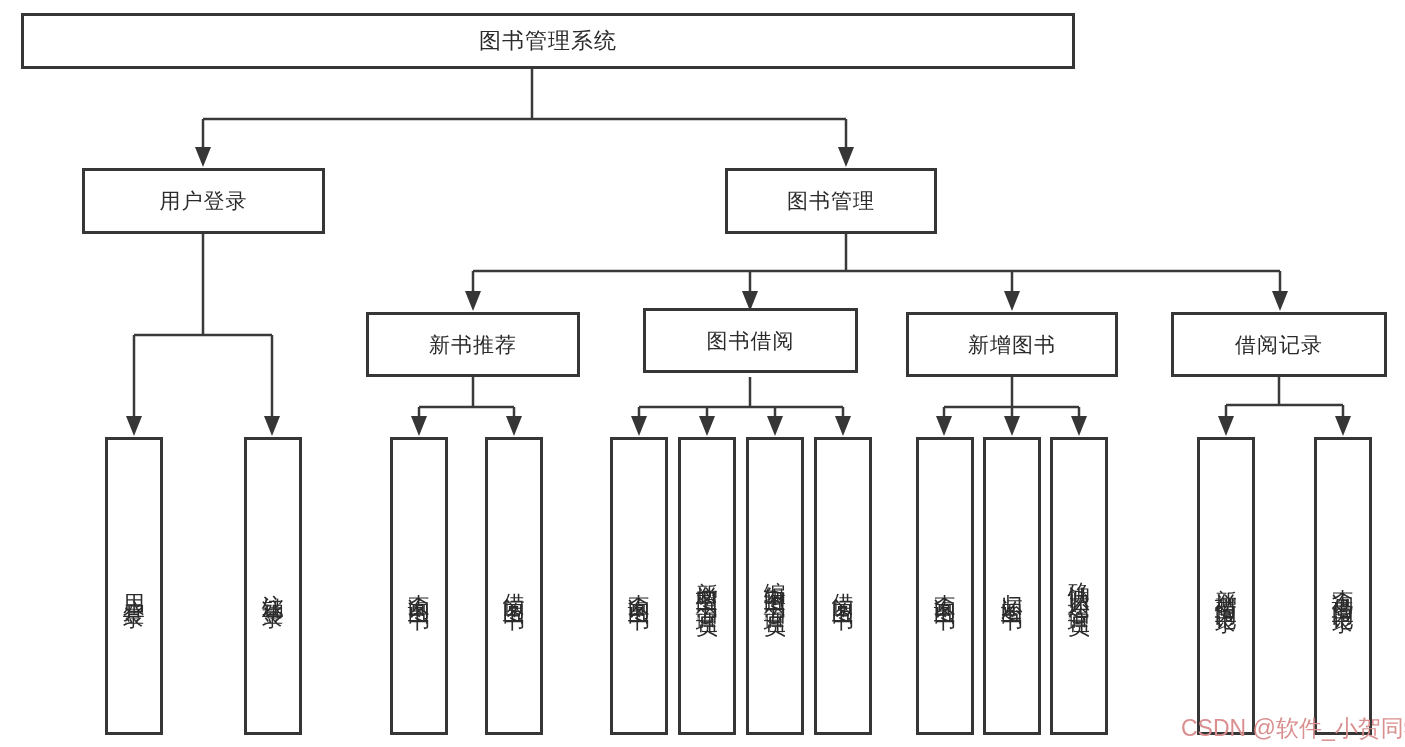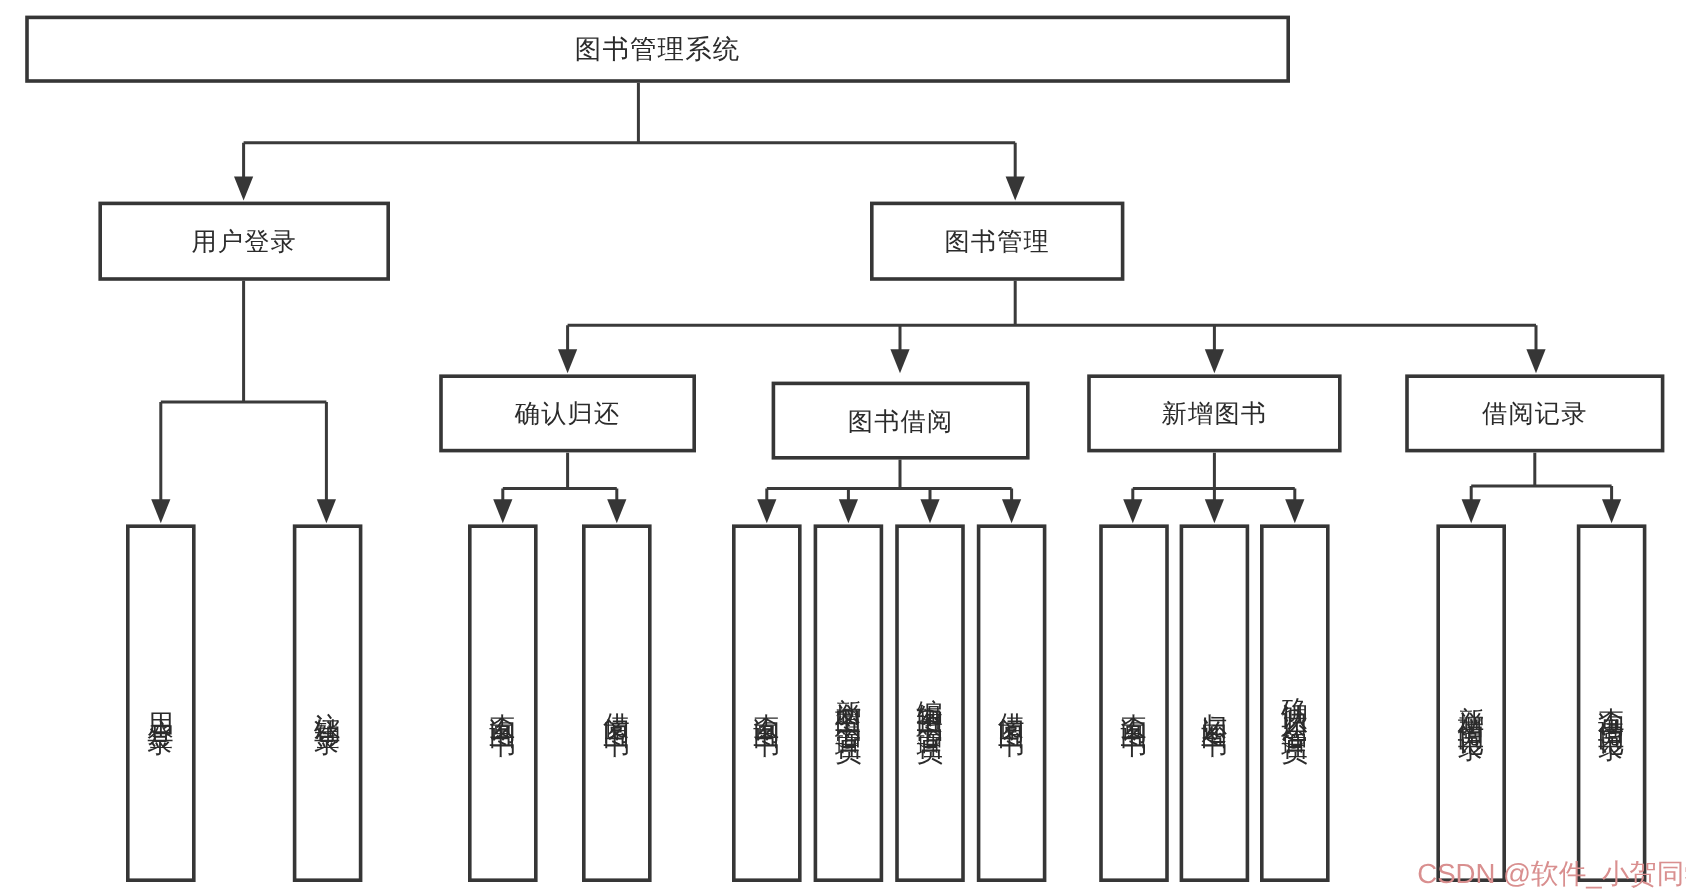--- a/index.html
+++ b/index.html
@@ -92,23 +92,23 @@
   </div>
 
   <div class="node hnode" style="left:82px; top:168px; width:243px; height:66px;">
     <span>用户登录</span>
   </div>
   <div class="node hnode" style="left:725px; top:168px; width:212px; height:66px;">
     <span>图书管理</span>
   </div>
 
   <div class="node hnode" style="left:366px; top:312px; width:214px; height:65px;">
-    <span>确认归还</span>
+    <span>新书推荐</span>
   </div>
-  <div class="node hnode" style="left:643px; top:318px; width:215px; height:65px;">
+  <div class="node hnode" style="left:643px; top:308px; width:215px; height:65px;">
     <span>图书借阅</span>
   </div>
   <div class="node hnode" style="left:906px; top:312px; width:212px; height:65px;">
     <span>新增图书</span>
   </div>
   <div class="node hnode" style="left:1171px; top:312px; width:216px; height:65px;">
     <span>借阅记录</span>
   </div>
 
   <div class="node leaf" style="left:105px; top:437px; width:58px; height:298px;">

